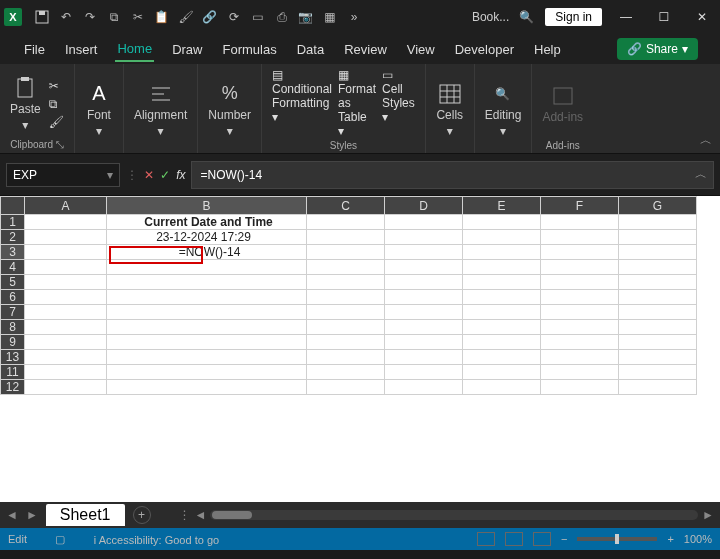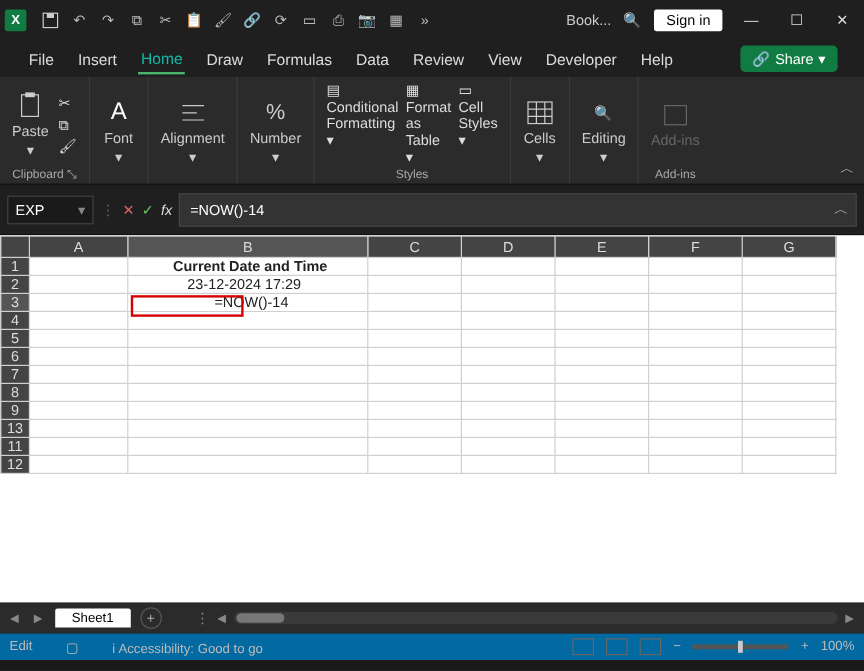--- a/index.html
+++ b/index.html
@@ -17,40 +17,40 @@
   .sharebtn { margin-left: auto; background: #107c41; color: #fff; padding: 4px 10px; border-radius: 4px; cursor:pointer; display:flex; align-items:center; gap:4px;}
   .ribbon { height: 90px; background: #2b2b2b; display: flex; position: relative; border-bottom: 1px solid #111; }
   .group { display: flex; flex-direction: column; align-items: center; justify-content: space-between; padding: 4px 10px 2px; border-right: 1px solid #3a3a3a; }
   .group-body { display: flex; align-items: center; gap: 8px; flex: 1; }
   .group-label { font-size: 10px; color: #aaa; }
   .bigbtn { display:flex; flex-direction:column; align-items:center; gap:2px; cursor:pointer; color:#ccc;}
   .bigbtn .ic { width: 28px; height: 24px; display:flex; align-items:center; justify-content:center; }
   .smallcol { display:flex; flex-direction:column; gap:4px;}
   .ribbon .collapse { position:absolute; right:8px; bottom:4px; cursor:pointer; color:#aaa;}
   .fbar { height: 42px; background: #1f1f1f; display:flex; align-items:center; padding:0 6px; gap:6px; border-bottom:1px solid #111; }
-  .namebox { width: 72px; height: 24px; background:#1a1a1a; border:1px solid #444; color:#fff; display:flex; align-items:center; padding:0 6px; justify-content:space-between;}
+  .namebox { width: 114px; height: 24px; background:#1a1a1a; border:1px solid #444; color:#fff; display:flex; align-items:center; padding:0 6px; justify-content:space-between;}
   .fx-icons { display:flex; gap:6px; align-items:center;}
   .fx-icons span { cursor:pointer; }
   .formula-input { flex:1; background:#333; border:1px solid #444; color:#fff; padding:4px 8px; height:28px; display:flex; align-items:center; position:relative;}
   .formula-expand { position:absolute; right:6px; top:4px; cursor:pointer; color:#aaa;}
   .sheet-area { position:relative; background:#fff; height: 306px; }
   table.grid { border-collapse:collapse; table-layout:fixed; }
   table.grid th, table.grid td { border:1px solid #d0d0d0; background:#fff; font-size:12px; color:#222; text-align:center; }
   table.grid th { background:#444; color:#ddd; font-weight:normal; }
   .col-hdr { height:18px; }
   .row-hdr { width:24px; background:#444; color:#ddd; }
   .colA { width:82px; } .colB { width:200px; } .colN { width:78px; }
   td.b1 { background:#ed7d31; color:#000; font-weight:bold; text-align:left; padding-left:4px; }
   td.b2 { background:#c6e0b4; text-align:right; padding-right:6px; }
   td.b3 { background:#c6e0b4; text-align:left; padding-left:6px; position:relative;}
   td.b4 { background:#c6e0b4; }
   .edit-highlight { position:absolute; border:2px solid #d40000; left:2px; top:1px; height:18px; width:94px; pointer-events:none;}
   .col-hdr.active, .row-hdr.active { background:#555; }
   .sheet-tabs { height:26px; background:#2b2b2b; display:flex; align-items:center; padding:0 6px; gap:8px;}
-  .sheet-tab { background:#fff; color:#000; padding:2px 14px; border-radius:2px 2px 0 0; font-size:11px; cursor:pointer;}
+  .sheet-tab { background:#fff; color:#000; padding:2px 14px; border-radius:2px 2px 0 0; font-size:16px; cursor:pointer;}
   .navarrow { color:#888; cursor:pointer; }
   .addsheet { width:18px; height:18px; border:1px solid #555; border-radius:50%; display:flex; align-items:center; justify-content:center; color:#aaa; cursor:pointer;}
   .hscroll { flex:1; display:flex; align-items:center; gap:4px; margin-left:20px;}
   .hscroll .track{ flex:1; height:10px; background:#3a3a3a; border-radius:5px; position:relative;}
   .hscroll .thumb{ position:absolute; left:2px; width:40px; height:8px; top:1px; background:#777; border-radius:4px;}
   .status { height:22px; background:#0369a1; display:flex; align-items:center; padding:0 8px; gap:28px; font-size:11px; color:#bbb;}
   .status .right { margin-left:auto; display:flex; align-items:center; gap:10px;}
   .viewbtn { width:18px; height:14px; border:1px solid #666; cursor:pointer;}
   .zoom-track { width:80px; height:4px; background:#555; position:relative;}
   .zoom-thumb { position:absolute; left:38px; top:-3px; width:4px; height:10px; background:#ccc;}

